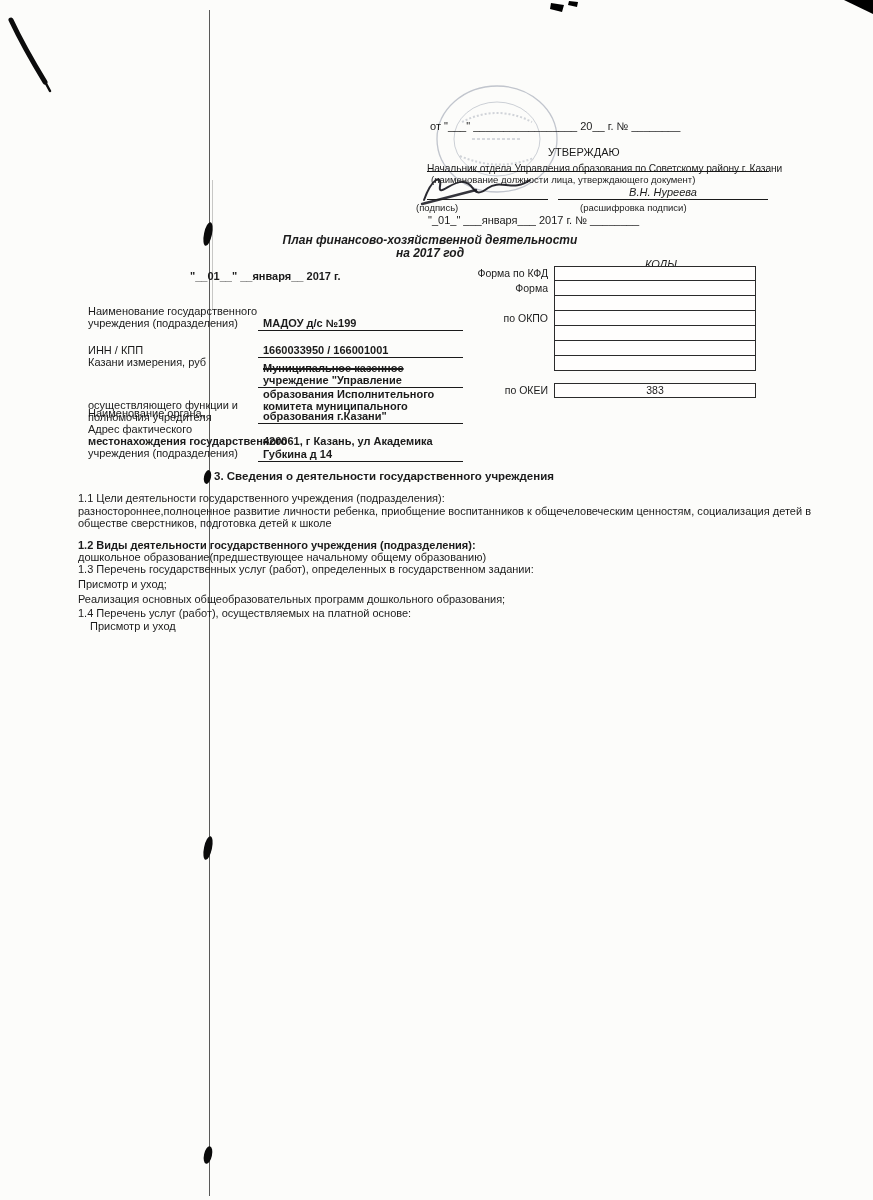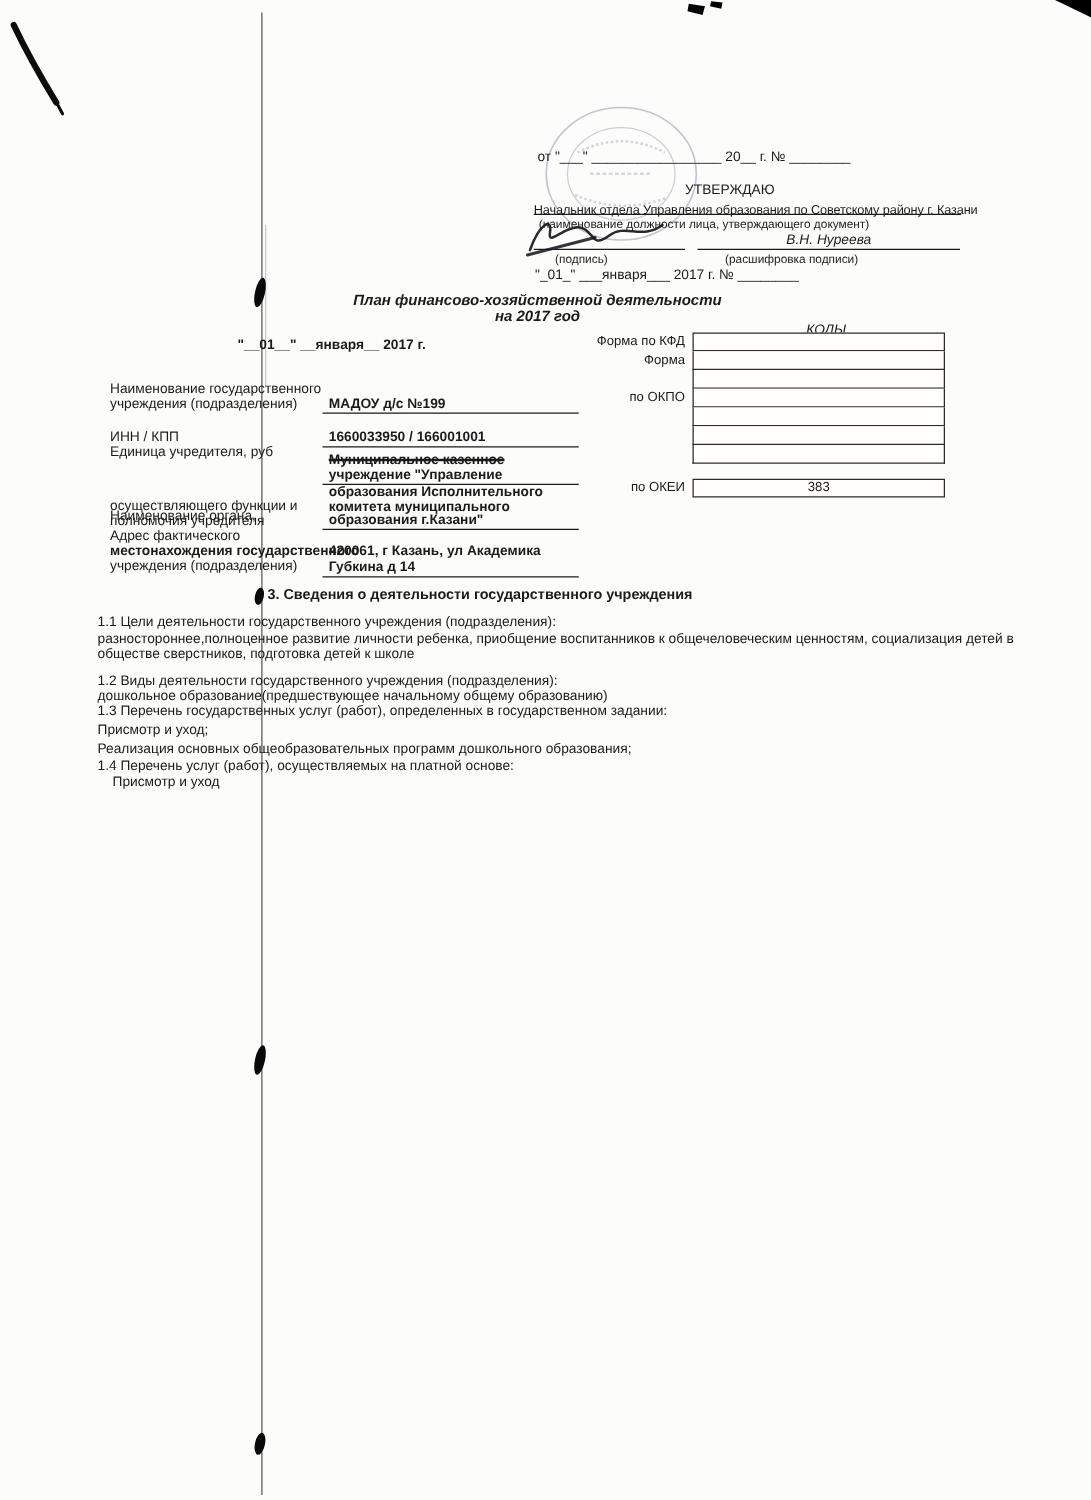--- a/index.html
+++ b/index.html
@@ -69,21 +69,21 @@
   <div class="blob" style="left:204px; top:836px; width:8px; height:24px;"></div>
   <div class="blob" style="left:204px; top:1146px; width:8px; height:18px;"></div>
 
   <div class="abs t" style="left:430px; top:120px;">от "___" _________________ 20__ г. №  ________</div>
   <div class="abs t" style="left:548px; top:146px;">УТВЕРЖДАЮ</div>
   <div class="abs ul" style="left:427px; top:158px; width:342px; height:14px;">
     <span class="t" style="font-size:10.2px; letter-spacing:-0.1px;">Начальник отдела Управления образования по Советскому району г. Казани</span>
   </div>
   <div class="abs sm" style="left:431px; top:175px;">(наименование должности лица, утверждающего документ)</div>
   <div class="abs ul" style="left:427px; top:186px; width:121px; height:14px;"></div>
-  <div class="abs sm" style="left:444px; top:203px;">(подпись)</div>
+  <div class="abs sm" style="left:416px; top:203px;">(подпись)</div>
   <div class="abs ul center t" style="left:558px; top:186px; width:210px; height:14px;">В.Н. Нуреева</div>
   <div class="abs sm" style="left:580px; top:203px;">(расшифровка подписи)</div>
   <div class="abs t" style="left:428px; top:214px;">"_01_" ___января___ 2017 г. №  ________</div>
 
   <div class="abs t b center" style="left:170px; top:234px; width:520px; font-size:12px;">План финансово-хозяйственной деятельности</div>
   <div class="abs t b center" style="left:170px; top:247px; width:520px; font-size:12px;">на  2017 год</div>
 
   <div class="abs t center" style="left:560px; top:258px; width:202px;">КОДЫ</div>
   <div class="abs t b" style="left:190px; top:270px;">"__01__"  __января__  2017 г.</div>
 
@@ -124,21 +124,21 @@
       <div class="code-box"><span>383</span></div>
     </div>
   </div>
 
   <div class="abs t" style="left:88px; top:305px;">Наименование государственного</div>
   <div class="abs t" style="left:88px; top:317px;">учреждения (подразделения)</div>
   <div class="vline ul" style="left:258px; top:317px; width:205px;">МАДОУ д/с №199</div>
 
   <div class="abs t" style="left:88px; top:344px;">ИНН / КПП</div>
   <div class="vline ul" style="left:258px; top:344px; width:205px;">1660033950 / 166001001</div>
-  <div class="abs t" style="left:88px; top:356px;">Единица учредителя, руб</div>
+  <div class="abs t" style="left:88px; top:356px;">Казани измерения, руб</div>
 
   <div class="vline strike" style="left:258px; top:362px; width:205px;">Муниципальное казенное</div>
   <div class="vline ul" style="left:258px; top:374px; width:205px;">учреждение "Управление</div>
   <div class="vline" style="left:258px; top:388px; width:205px;">образования Исполнительного</div>
   <div class="vline" style="left:258px; top:400px; width:205px;">комитета муниципального</div>
   <div class="vline ul" style="left:258px; top:410px; width:205px;">образования г.Казани"</div>
 
   <div class="abs t" style="left:88px; top:387px;margin-top:20px;">Наименование органа,</div>
   <div class="abs t" style="left:88px; top:399px;">осуществляющего функции и</div>
   <div class="abs t" style="left:88px; top:411px;">полномочия учредителя</div>
@@ -148,21 +148,21 @@
   <div class="abs t" style="left:88px; top:447px;">учреждения (подразделения)</div>
   <div class="vline" style="left:258px; top:435px; width:205px;">420061, г Казань, ул Академика</div>
   <div class="vline ul" style="left:258px; top:448px; width:205px;">Губкина д 14</div>
 
   <div class="abs t b" style="left:214px; top:470px; font-size:11.5px;">3. Сведения о деятельности государственного учреждения</div>
 
   <div class="abs t" style="left:78px; top:492px;">1.1 Цели деятельности государственного учреждения (подразделения):</div>
   <div class="abs t" style="left:78px; top:505px;">разностороннее,полноценное развитие личности ребенка, приобщение воспитанников к общечеловеческим ценностям, социализация детей в</div>
   <div class="abs t" style="left:78px; top:517px;">обществе сверстников, подготовка детей к школе</div>
 
-  <div class="abs t" style="left:78px; top:539px;">1.2 Виды деятельности государственного учреждения (подразделения):</div>
+  <div class="abs t" style="left:78px; top:539px;font-weight:bold;">1.2 Виды деятельности государственного учреждения (подразделения):</div>
   <div class="abs t" style="left:78px; top:551px;">дошкольное образование(предшествующее начальному общему образованию)</div>
 
   <div class="abs t" style="left:78px; top:563px;">1.3 Перечень государственных услуг (работ), определенных в государственном задании:</div>
   <div class="abs t" style="left:78px; top:578px;">Присмотр и уход;</div>
   <div class="abs t" style="left:78px; top:593px;">Реализация основных общеобразовательных программ дошкольного образования;</div>
 
   <div class="abs t" style="left:78px; top:607px;">1.4 Перечень услуг (работ), осуществляемых на платной основе:</div>
   <div class="abs t" style="left:78px; top:620px;padding-left:12px;">Присмотр и уход</div>
 
 </div>

